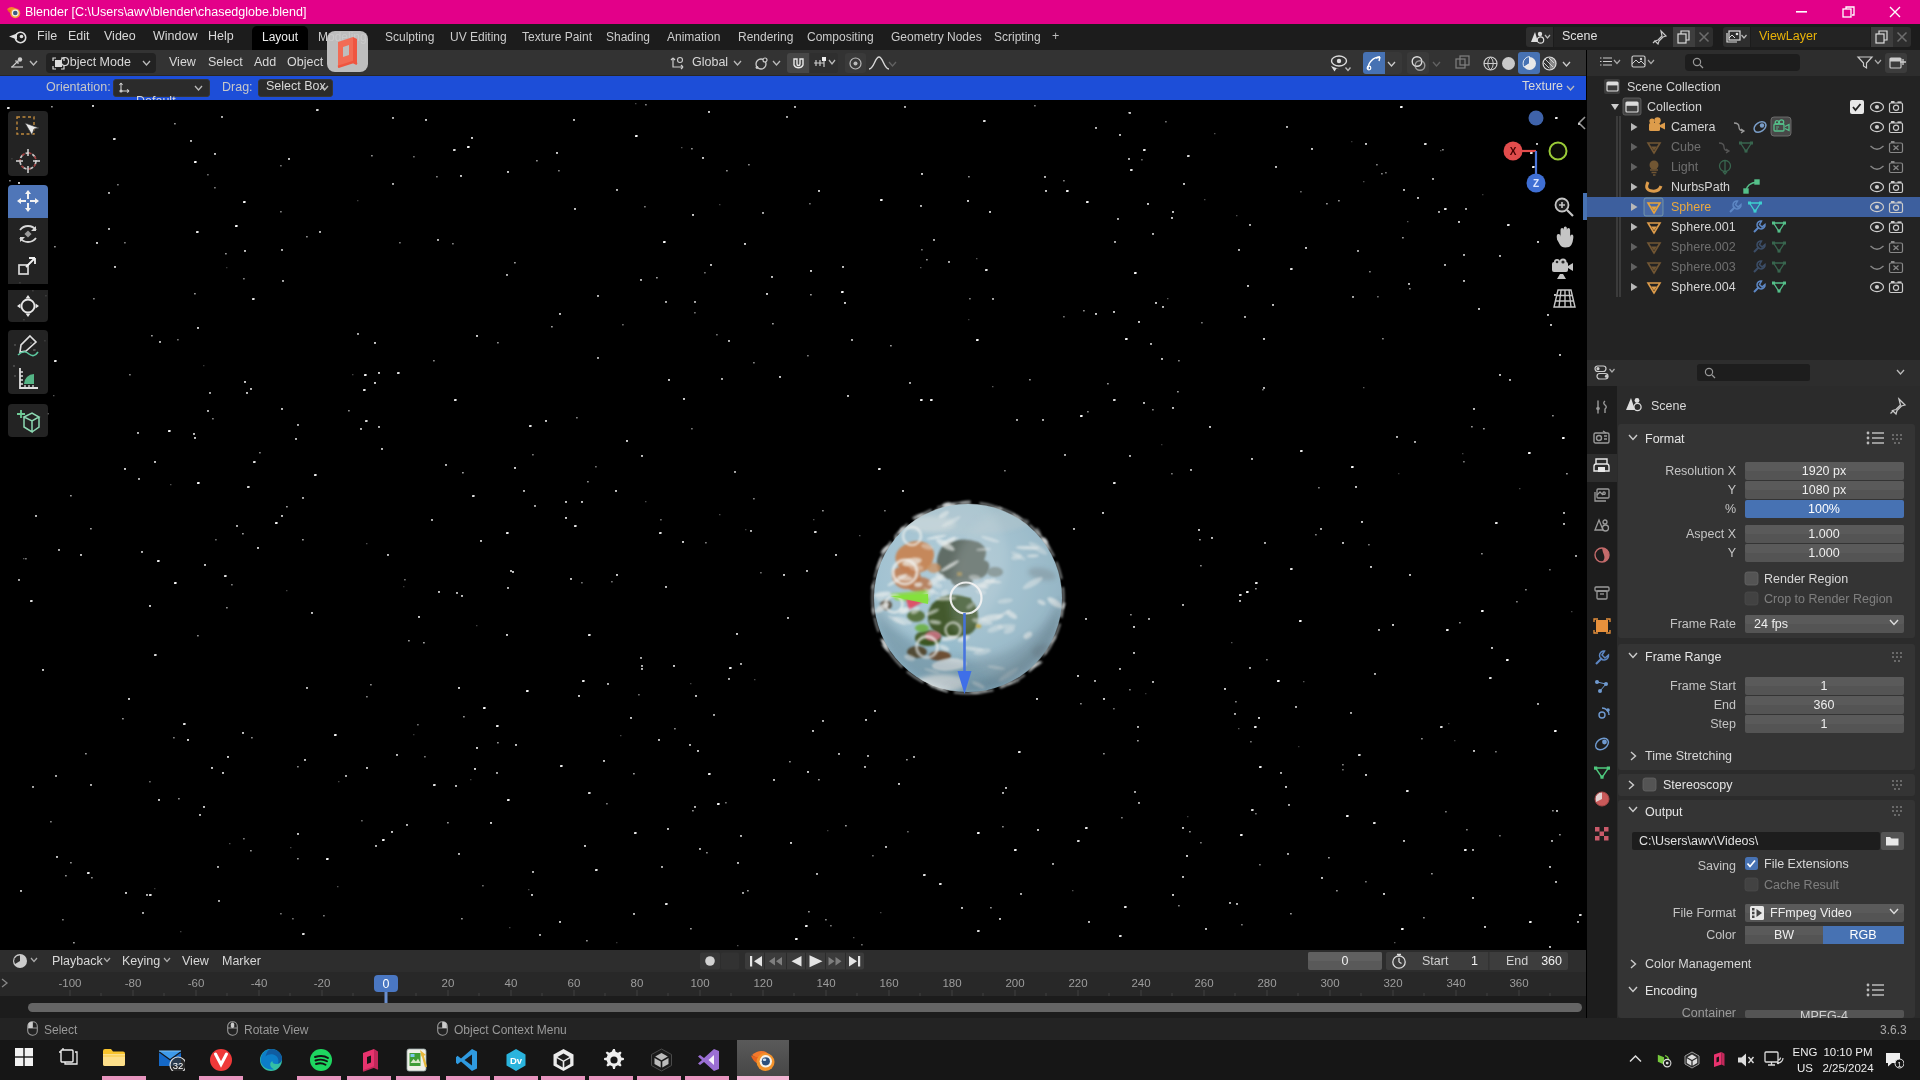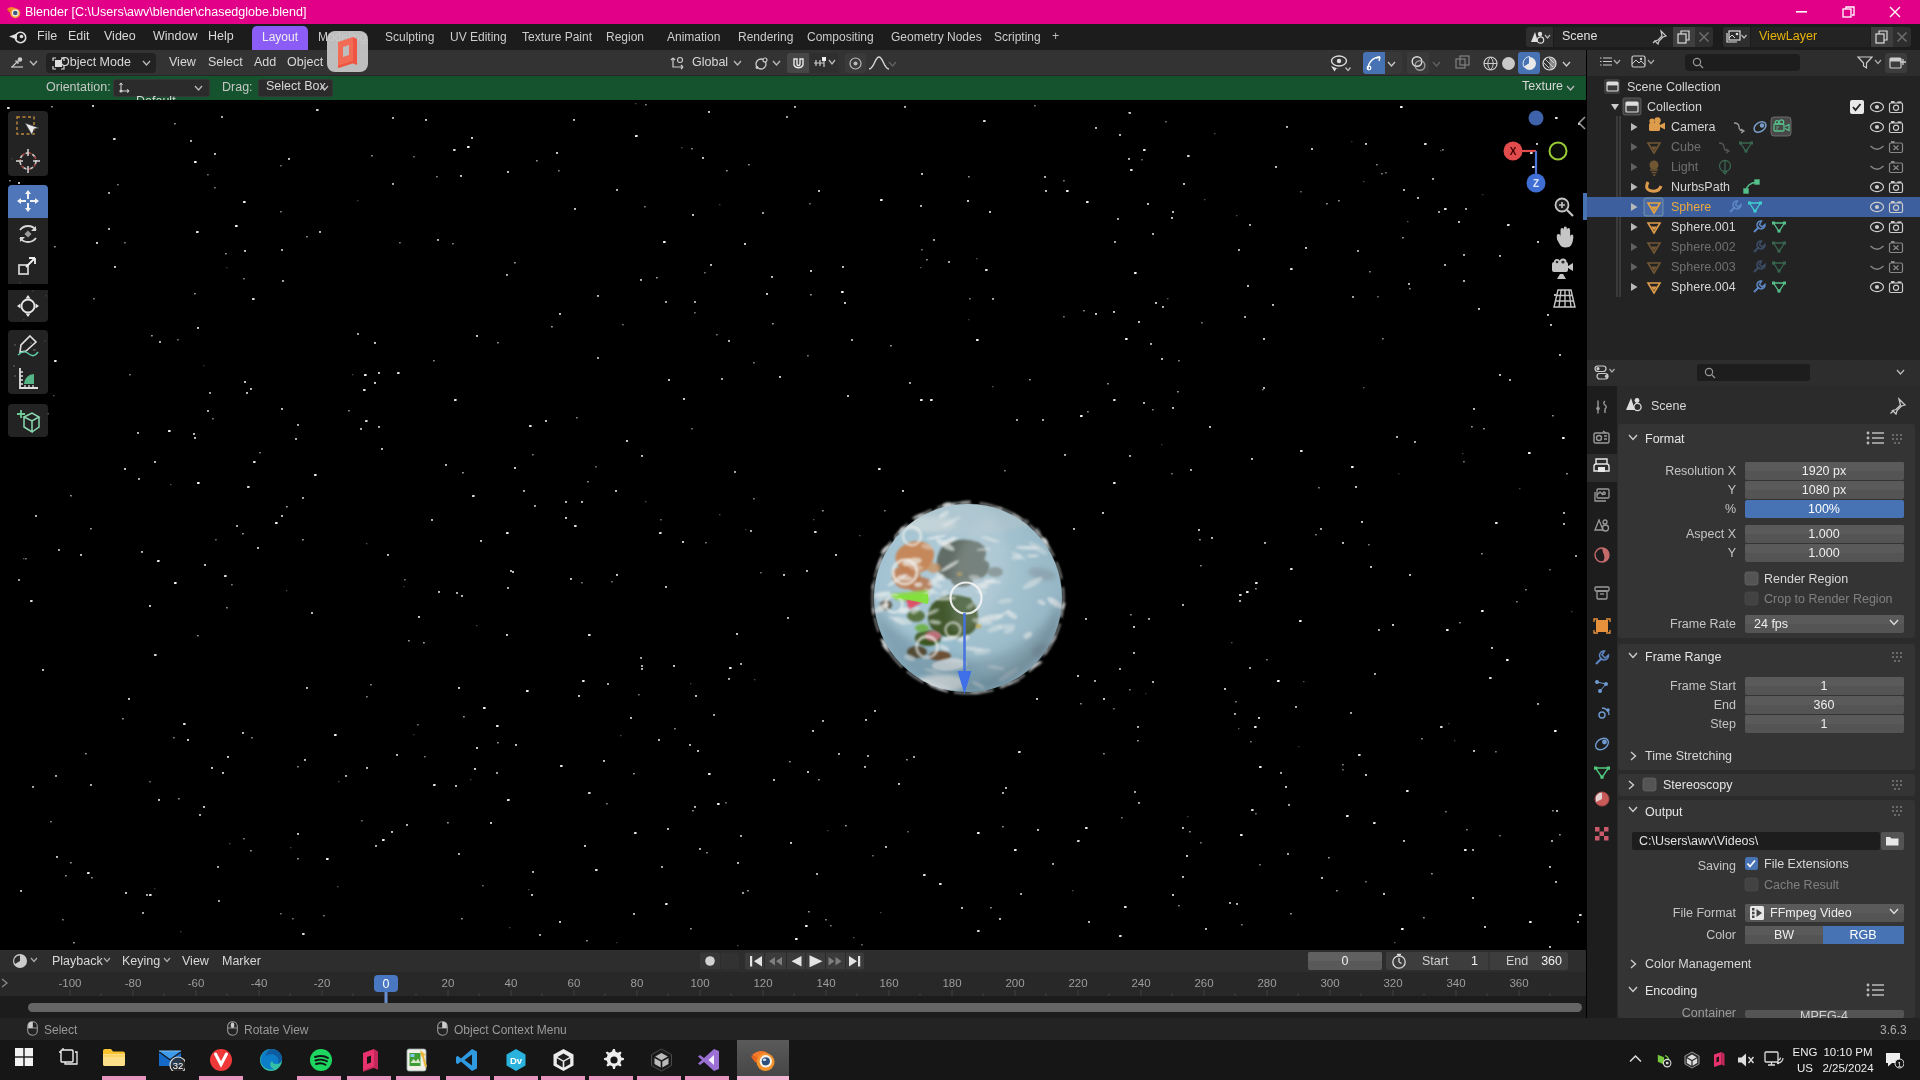--- a/index.html
+++ b/index.html
@@ -9,25 +9,25 @@
 #page { position:relative; width:1920px; height:900px; background:#000; }
 
 
 #titlebar { position:absolute; left:0; top:0; width:1920px; height:24px; background:#e30089; color:#fff; }
 #titlebar .ttext { position:absolute; left:34px; top:4px; font-size:13px; color:#fff; }
 
 
 #topbar { position:absolute; left:0; top:24px; width:1920px; height:26px; background:#1c1c1c;text-decoration:underline; }
 .menu { position:absolute; top:5px; font-size:12.5px; color:#d8d8d8; }
 .tab { position:absolute; top:2px; height:24px; line-height:22px; padding:0 10px; font-size:12px; color:#cccccc; border-radius:5px 5px 0 0; }
-.tab.active { background:#8b5cf6; color:#eee; }
+.tab.active { background:#000000; color:#eee; }
 
 
 #vheader { position:absolute; left:0; top:50px; width:1586px; height:26px; background:#333333; border-bottom:1px solid #272727;}
-#toolsettings { position:absolute; left:0; top:76px; width:1586px; height:24px; background:#14532d;text-align:center; }
+#toolsettings { position:absolute; left:0; top:76px; width:1586px; height:24px; background:#1d4ed8;text-align:center; }
 .hbtn { position:absolute; top:3px; height:19px; line-height:19px; color:#d8d8d8; font-size:12.5px; }
 
 
 #viewport { position:absolute; left:0; top:100px; width:1586px; height:850px; background:#000; overflow:hidden; }
 
 
 .tbtn { position:absolute; left:8px; width:40px; height:33px; background:#2c2c2ccc; }
 .tbtn.blue { background:#4f76b8; }
 
 
@@ -81,21 +81,21 @@
     <div class="menu" style="left:37px">File</div>
     <div class="menu" style="left:68px">Edit</div>
     <div class="menu" style="left:104px">Video</div>
     <div class="menu" style="left:153px">Window</div>
     <div class="menu" style="left:208px">Help</div>
     <div class="tab active" style="left:252px">Layout</div>
     <div class="tab" style="left:308px">Modeling</div>
     <div class="tab" style="left:375px">Sculpting</div>
     <div class="tab" style="left:440px">UV Editing</div>
     <div class="tab" style="left:512px">Texture Paint</div>
-    <div class="tab" style="left:596px">Region</div>
+    <div class="tab" style="left:596px">Shading</div>
     <div class="tab" style="left:657px">Animation</div>
     <div class="tab" style="left:728px">Rendering</div>
     <div class="tab" style="left:797px">Compositing</div>
     <div class="tab" style="left:881px">Geometry Nodes</div>
     <div class="tab" style="left:984px">Scripting</div>
     <div class="menu" style="left:1052px;color:#bbb">+</div>
 
     <div class="abs" style="left:1526px;top:3px;width:27px;height:20px;background:#2e2e2e;border-radius:3px 0 0 3px"></div>
     <svg class="abs" style="left:1529px;top:5px" width="22" height="16" viewBox="0 0 22 16">
         <path d="M2 13 L6 3 L9 13 Z" fill="#ddd"></path>

